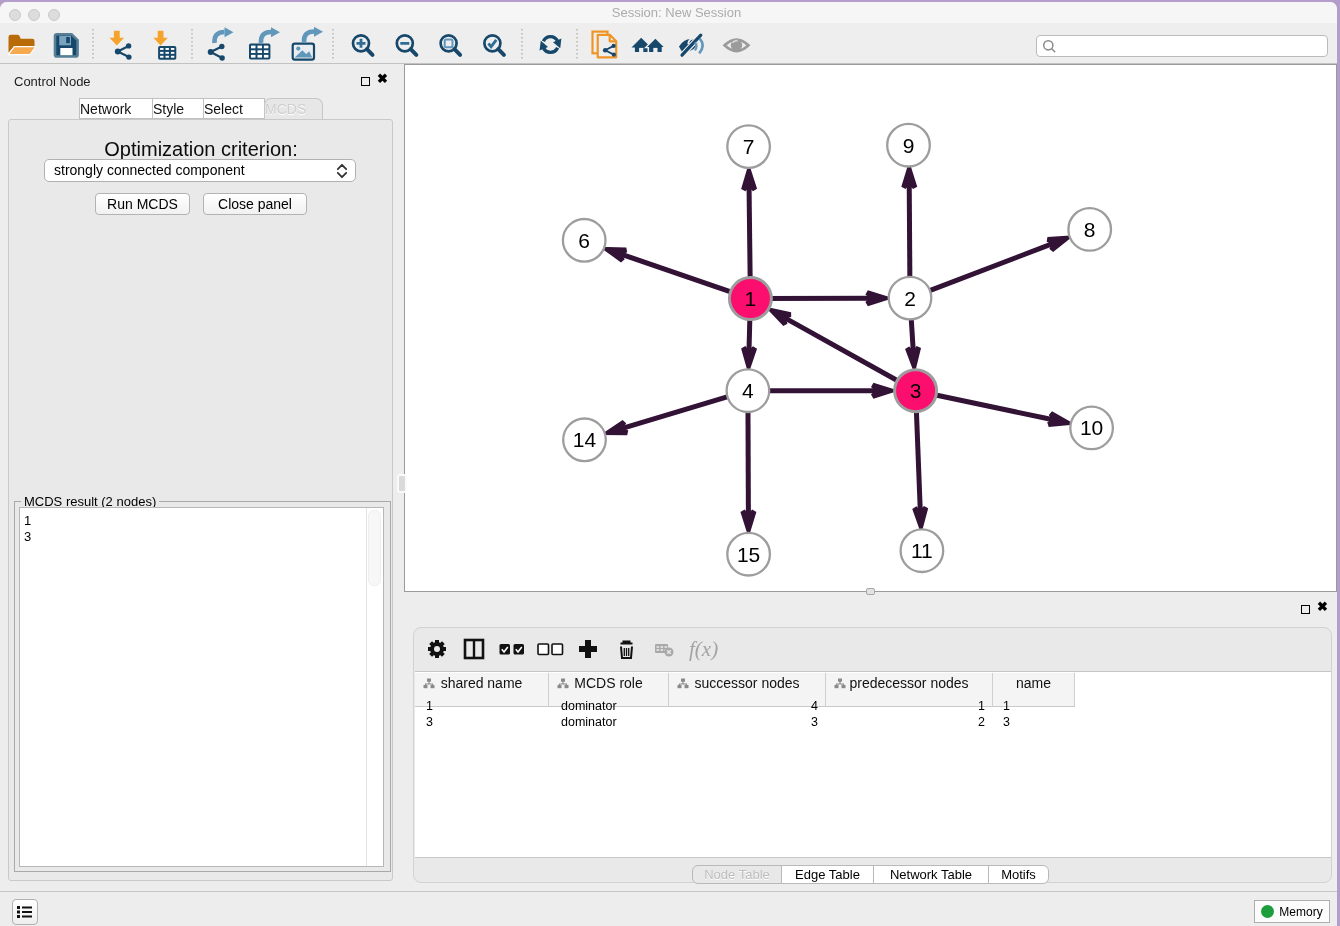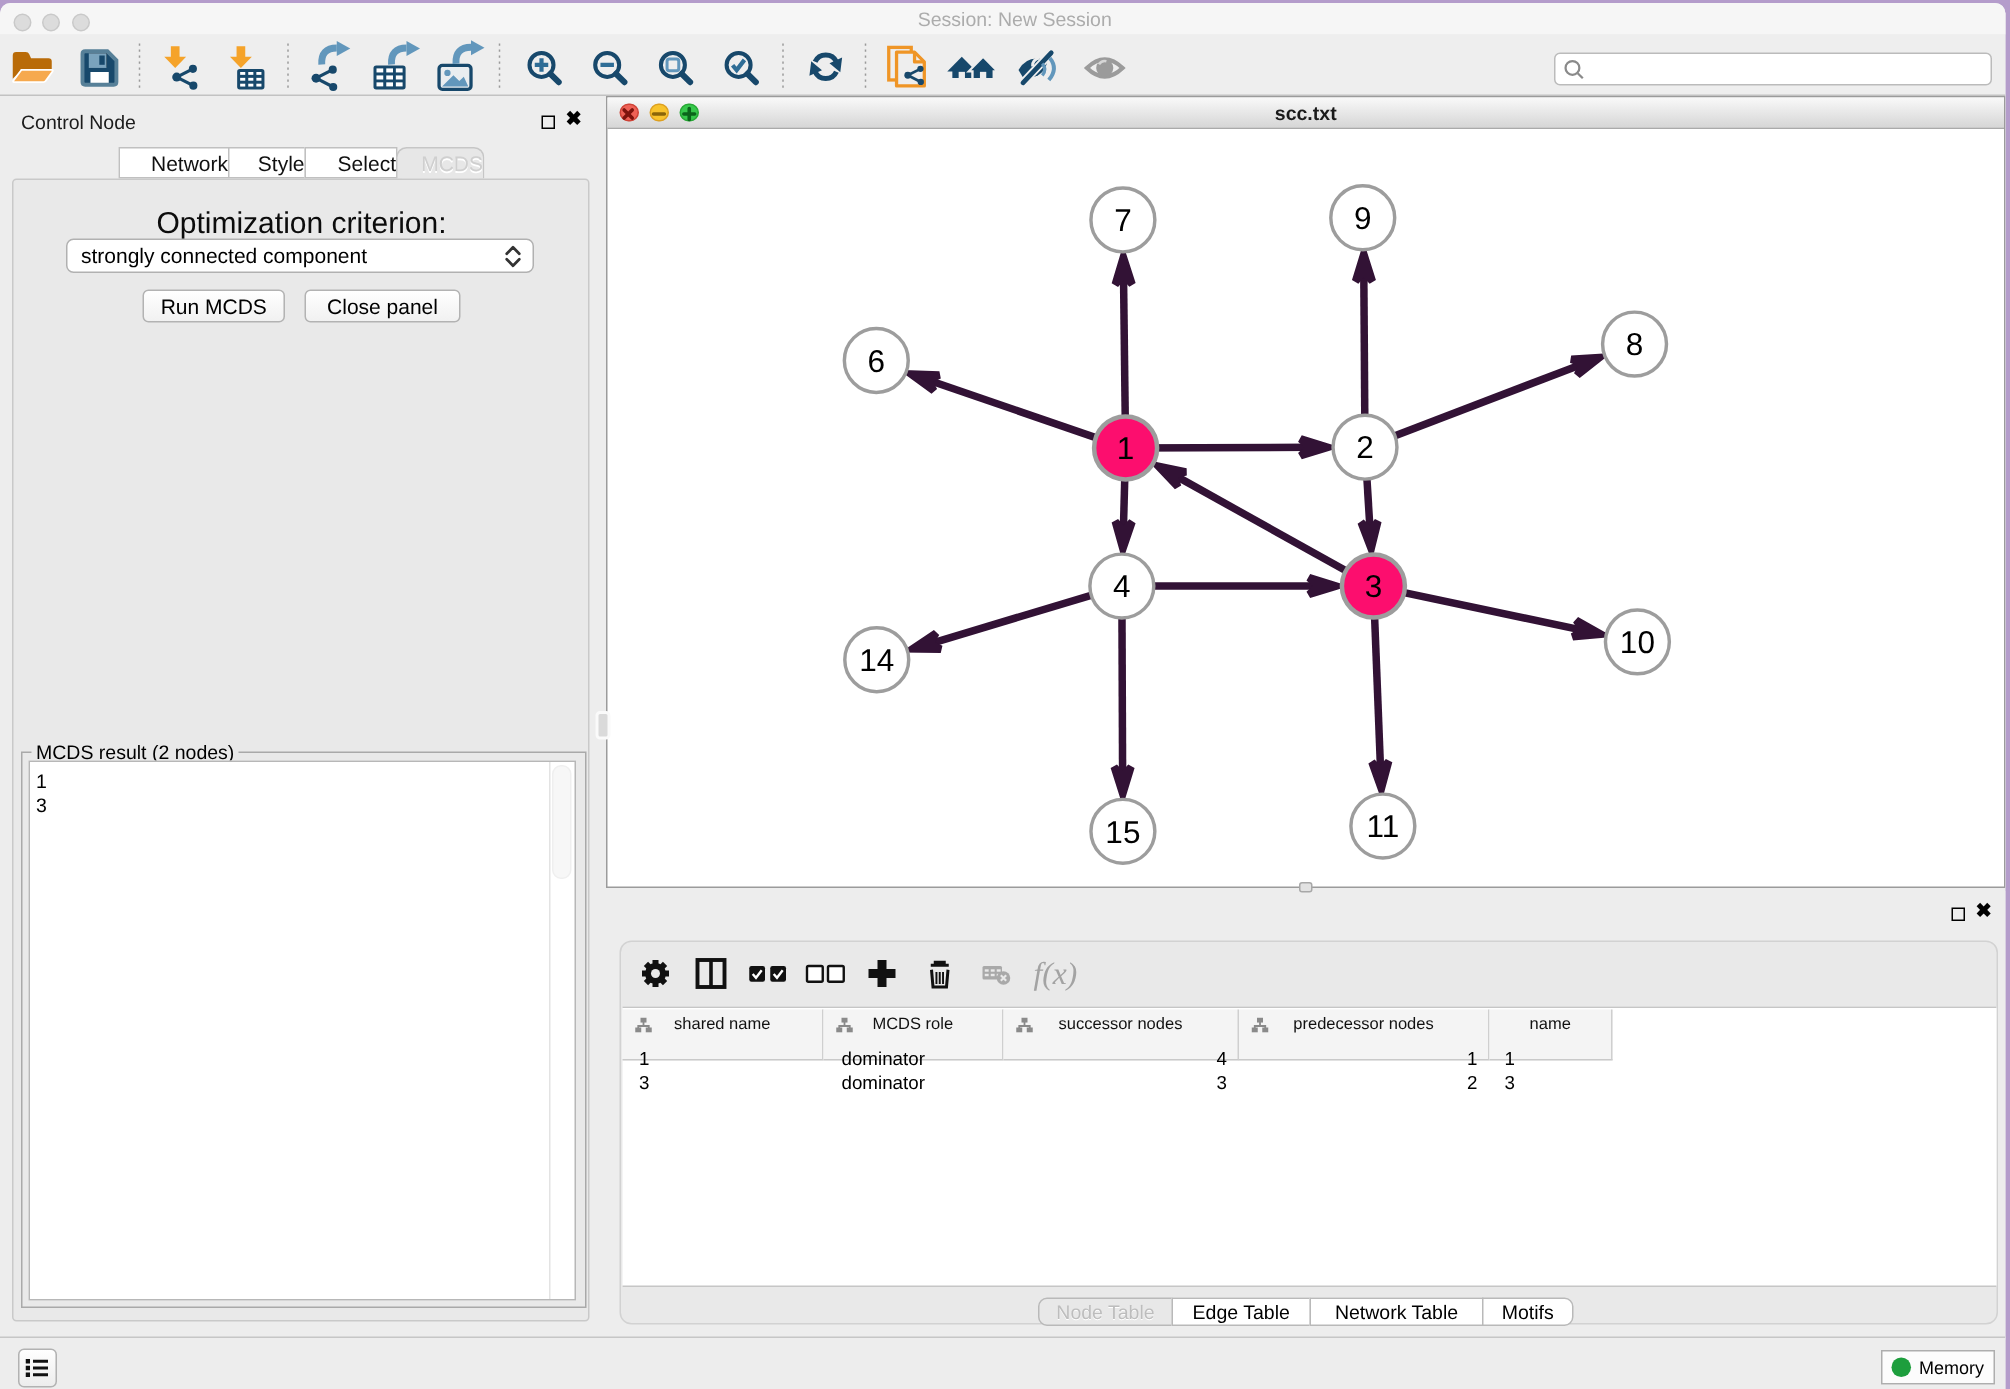--- a/index.html
+++ b/index.html
@@ -16,21 +16,21 @@
   #toolbar{position:absolute;left:0;top:21px;width:100%;height:41px;background:#eeeeee;
     border-bottom:1px solid #c2c2c2;box-sizing:border-box;}
   #searchbox{position:absolute;left:1036px;top:12px;width:290px;height:20px;background:#fff;
     border:1px solid #bbb;border-radius:4px;}
   
   #cp{position:absolute;left:0;top:62px;width:402px;height:829px;background:#ededed;}
   #cp-title{position:absolute;left:14px;top:10px;font-size:13px;color:#1c1c1c;}
   .float-ico{position:absolute;width:9px;height:9px;border:1.6px solid #000;box-sizing:border-box;}
   .x-ico{position:absolute;font-size:13px;font-weight:bold;color:#000;}
   .cptab{position:absolute;top:34px;height:21px;box-sizing:border-box;background:#fff;
-    border:1px solid #c0c0c0;font-size:14px;color:#111;text-align:right;line-height:20px;}
+    border:1px solid #c0c0c0;font-size:14px;color:#111;text-align:left;line-height:20px;}
   #cp-pane{position:absolute;left:8px;top:55px;width:385px;height:762px;background:#e9e9e9;
     border:1px solid #c9c9c9;border-radius:3px;box-sizing:border-box;}
   #opt-label{position:absolute;left:0;top:74px;width:100%;text-align:center;font-size:20px;color:#0c0c0c;}
   #opt-select{position:absolute;left:44px;top:95px;width:312px;height:23px;background:#fff;
     border:1px solid #b1b1b1;border-radius:5px;box-sizing:border-box;font-size:14px;color:#000;
     line-height:21px;padding-left:9px;}
   .btn{position:absolute;top:129px;height:22px;background:linear-gradient(#ffffff,#f1f1f1);
     border:1px solid #b3b3b3;border-radius:4px;box-sizing:border-box;font-size:14px;color:#000;
     text-align:center;line-height:20px;}
   #groupbox{position:absolute;left:14px;top:437px;width:377px;height:371px;
@@ -48,21 +48,21 @@
     font-weight:bold;color:#1a1a1a;}
   .mtl{position:absolute;top:3.5px;width:12.5px;height:12.5px;border-radius:50%;box-sizing:border-box;}
   
   #tp{position:absolute;left:402px;top:592px;width:935px;height:299px;background:#ededed;}
   #tp-title{position:absolute;left:15px;top:9px;font-size:13px;color:#1c1c1c;margin-top:32px;}
   #tp-box{position:absolute;left:11px;top:33px;width:919px;height:256px;background:#e9e9e9;
     border:1px solid #d2d2d2;border-radius:8px;box-sizing:border-box;}
   #tbl{position:absolute;left:1px;top:43px;width:916px;height:187px;background:#fff;
     border-top:1px solid #c6c6c6;border-bottom:1px solid #c6c6c6;box-sizing:border-box;}
   .hcell{position:absolute;top:1px;height:34px;background:#f4f4f4;border-right:1px solid #cfcfcf;
-    border-bottom:1px solid #c9c9c9;box-sizing:border-box;font-size:11px;color:#111;
+    border-bottom:1px solid #c9c9c9;box-sizing:border-box;font-size:14px;color:#111;
     text-align:center;line-height:21px;}
   .rcell{position:absolute;height:16px;font-size:12.5px;color:#000;line-height:16px;}
   .btab{position:absolute;top:271px;height:19px;box-sizing:border-box;background:#fff;
     border:1px solid #b9b9b9;font-size:13px;color:#000;text-align:center;line-height:17px;}
   
   #status{position:absolute;left:0;top:889px;width:100%;height:35px;background:#ededed;
     border-top:1px solid #c6c6c6;box-sizing:border-box;}
   #mem{position:absolute;left:1254px;top:8px;width:76px;height:23px;background:#fcfcfc;
     border:1px solid #aeaeae;box-sizing:border-box;font-size:12px;color:#000;display:flex;align-items:center;justify-content:center;}
   #listbtn{position:absolute;left:12px;top:7px;width:26px;height:26px;
@@ -198,31 +198,20 @@
     <div id="groupbox">
       <div id="groupbox-label">MCDS result (2 nodes)</div>
       <div id="result-area">
           <div style="padding:5px 0 0 4px">1<br>3</div>
         <div style="position:absolute;right:16px;top:0;width:1px;height:100%;background:#e3e3e3"></div>
         <div style="position:absolute;right:2px;top:2px;width:13px;height:76px;background:#f7f7f7;border:1px solid #efefef;border-radius:6px;box-sizing:border-box"></div>
       </div>
     </div>
   </div>
   <div id="nw">
-    <div id="nw-tbar">
-      <div class="mtl" style="left:8px;background:#ee6156;border:1px solid #ce4337"></div>
-      <div class="mtl" style="left:28px;background:#f8c32c;border:1px solid #dda021"></div>
-      <div class="mtl" style="left:48px;background:#37c84c;border:1px solid #27a835"></div>
-      <svg style="position:absolute;left:0;top:0;width:70px;height:21px" viewBox="0 0 70 21">
-          <path d="M11.1,8.3 l5.4,5.4 M16.5,8.3 l-5.4,5.4" stroke="#7e130d" stroke-width="2.4" stroke-linecap="round"></path>
-          <line x1="30.7" y1="11" x2="37.9" y2="11" stroke="#8a6508" stroke-width="2.4" stroke-linecap="round"></line>
-          <path d="M50.9,11 h7.2 M54.5,7.4 v7.2" stroke="#0b641b" stroke-width="2.4" stroke-linecap="round"></path>
-        </svg>
-      <div id="nw-title">scc.txt</div>
-    </div>
     <svg style="position:absolute;left:0;top:21px;width:931px;height:506px" viewBox="405 85 931 506">
         <g stroke="#321235" stroke-width="5" fill="#321235">
           <line x1="750.4" y1="297.6" x2="749.0" y2="182.5"></line>
 <polygon points="748.9,170.5 754.7,188.4 749.0,182.5 743.5,188.6"></polygon>
 <line x1="750.4" y1="297.6" x2="618.7" y2="252.3"></line>
 <polygon points="607.3,248.4 626.2,249.0 618.7,252.3 622.5,259.5"></polygon>
 <line x1="750.4" y1="297.6" x2="873.1" y2="297.2"></line>
 <polygon points="885.1,297.2 867.1,302.8 873.1,297.2 867.1,291.6"></polygon>
 <line x1="750.4" y1="297.6" x2="748.9" y2="352.8"></line>
 <polygon points="748.6,364.8 743.5,346.7 748.9,352.8 754.7,347.0"></polygon>

